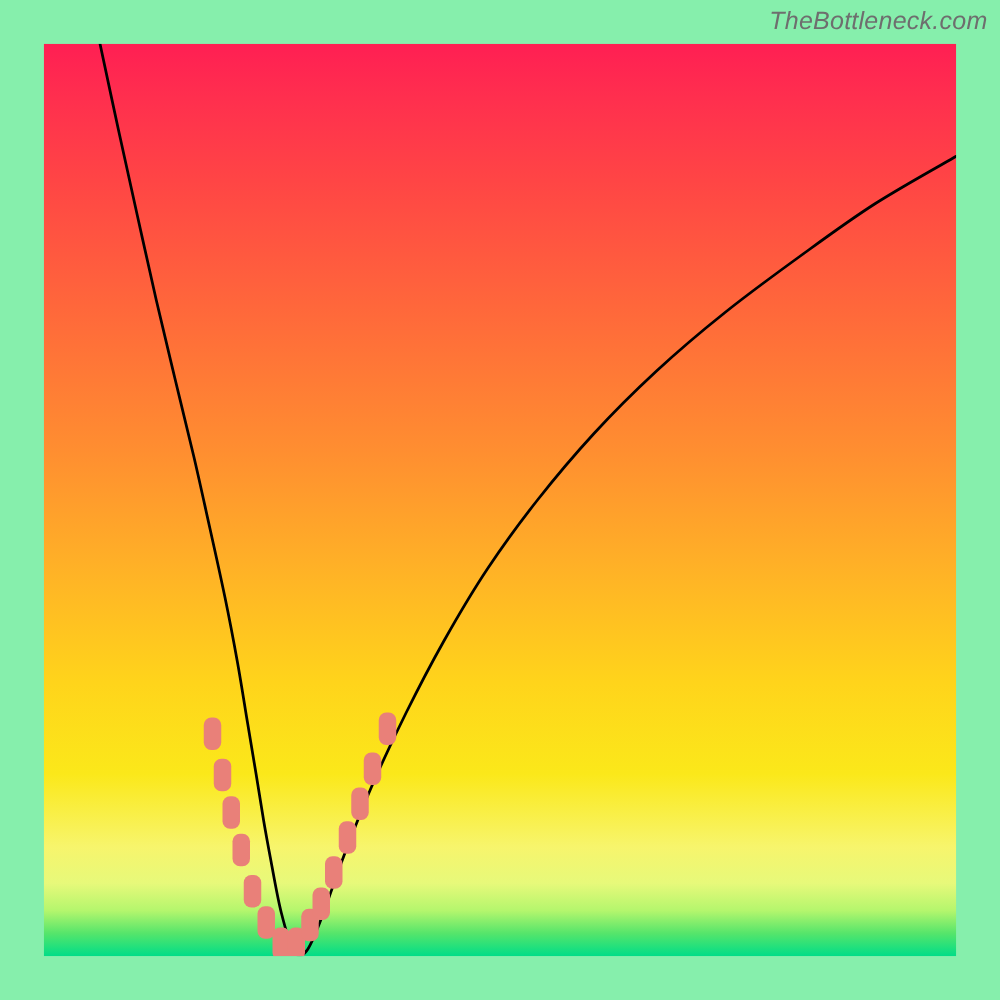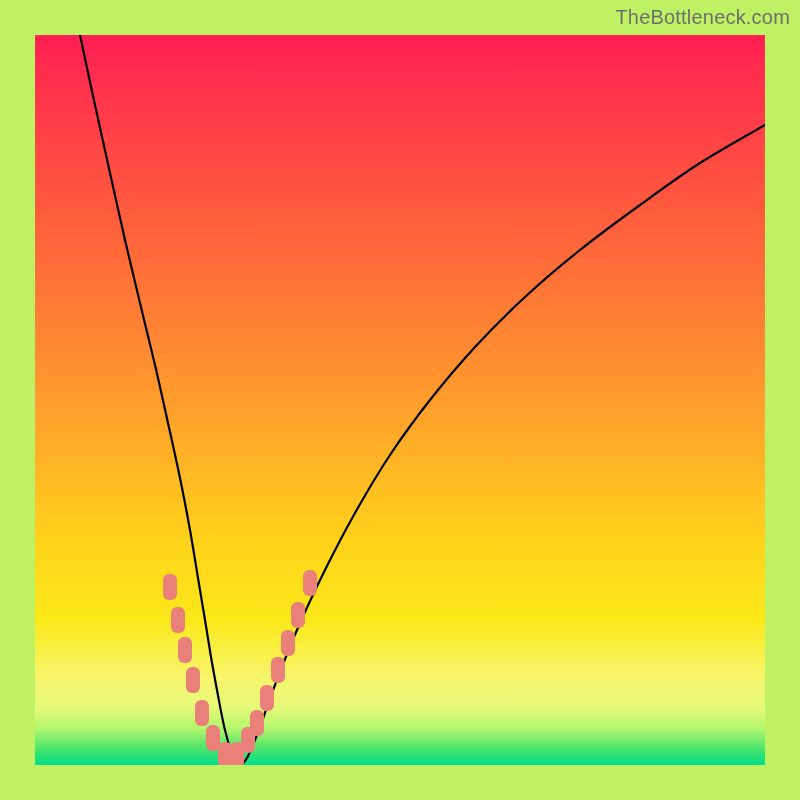--- a/index.html
+++ b/index.html
@@ -10,21 +10,22 @@
     background: #000;
     font-family: Arial, Helvetica, sans-serif;
     overflow: hidden;
   }
   .frame {
     position: absolute;
     left: 0;
     top: 0;
     width: 800px;
     height: 800px;
-    background: #bef264;
+    background: #86efac;
+    font-style: italic;
   }
   .plot {
     position: absolute;
     left: 35px;
     top: 35px;
     width: 730px;
     height: 730px;
     overflow: hidden;
   }
   .gradient {

